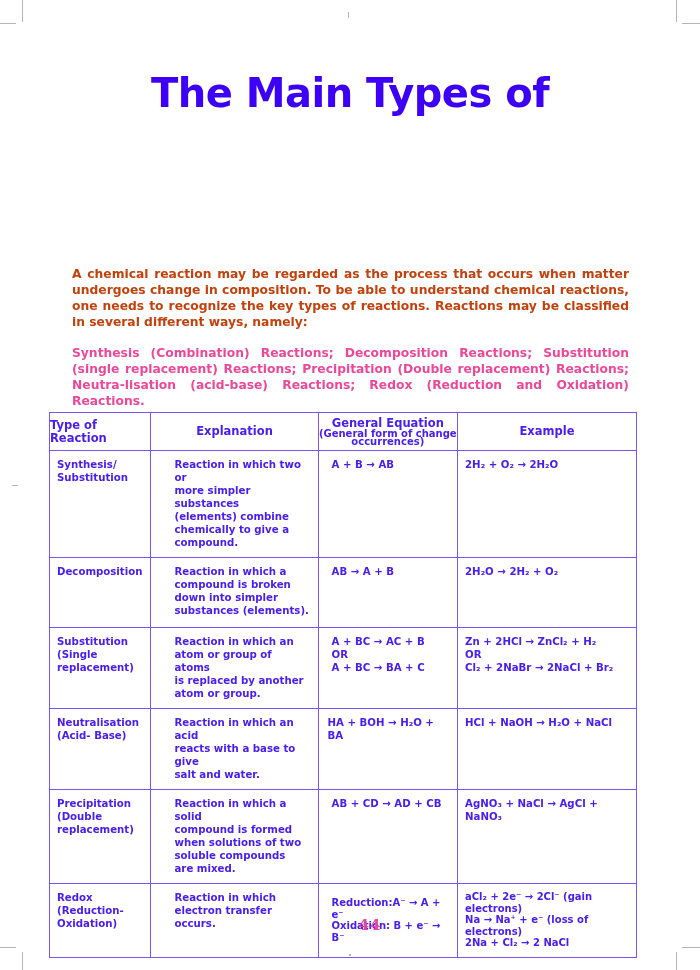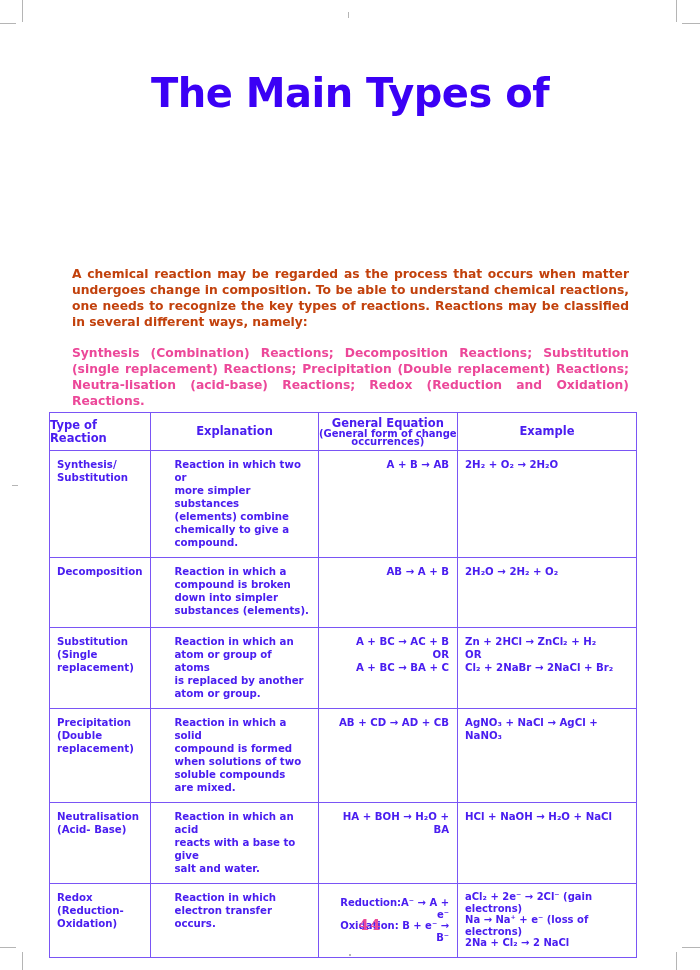--- a/index.html
+++ b/index.html
@@ -18,21 +18,21 @@
              color: #4a1ef0; font-weight: bold; font-size: 10.2px; line-height: 13px; }
   table.rx td, table.rx th { border: 1.5px solid #7a55f5; vertical-align: top; padding: 0; margin-top: 44px; }
   table.rx th { height: 37px; vertical-align: middle; font-size: 11.5px; }
   th .sub { display: block; font-size: 10px; line-height: 8px; font-weight: bold; }
   .c1 { width: 93px; } .c2 { width: 170px; } .c3 { width: 141px; } .c4 { width: 184px; }
   th.c1 { text-align: left; padding-left: 8px; }
   th.c2, th.c3, th.c4 { text-align: center; }
   td .in { padding: 7px 8px 8px 8px; white-space: pre-line; }
   td.c1 .in { padding-left: 7px; }
   td.c2 .in { padding-left: 23px; }
-  td.c3 .in { padding-left: 13px; text-align: right; }
+  td.c3 .in { padding-left: 13px; }
   td.c4 .in { padding-left: 7px; }
   td.c3.tight .in { padding-left: 9px; }
   .small .in { font-size: 10px; line-height: 11.5px; }
   .pageno { position: absolute; top: 916px; left: 0; width: 700px; text-align: center;
             font-family: "DejaVu Serif", serif; font-weight: bold; font-size: 15px; color: #ec4899; letter-spacing: 1px; margin-left: 20px; }
 </style>
 </head>
 <body>
 
 <div class="crop" style="left:22px;top:0;width:1px;height:22px;"></div>
@@ -119,55 +119,55 @@
           <div class="in">A + BC → AC + B
 OR
 A + BC → BA + C</div>
         </td>
       <td class="c4">
           <div class="in">Zn + 2HCl → ZnCl₂ + H₂
 OR
 Cl₂ + 2NaBr → 2NaCl + Br₂</div>
         </td>
     </tr>
+    <tr style="height:59px;">
+      <td class="c1">
+          <div class="in">Neutralisation
+(Acid- Base)</div>
+        </td>
+      <td class="c2">
+          <div class="in">Reaction in which an acid
+reacts with a base to give
+salt and water.</div>
+        </td>
+      <td class="c3 tight">
+          <div class="in">HA + BOH → H₂O + BA</div>
+        </td>
+      <td class="c4">
+          <div class="in">HCl + NaOH → H₂O + NaCl</div>
+        </td>
+    </tr>
     <tr style="height:87px;">
       <td class="c1">
           <div class="in">Precipitation
 (Double
 replacement)</div>
         </td>
       <td class="c2">
           <div class="in">Reaction in which a solid
 compound is formed
 when solutions of two
 soluble compounds
 are mixed.</div>
         </td>
       <td class="c3">
           <div class="in">AB + CD → AD + CB</div>
         </td>
       <td class="c4">
           <div class="in">AgNO₃ + NaCl → AgCl + NaNO₃</div>
-        </td>
-    </tr>
-    <tr style="height:59px;">
-      <td class="c1">
-          <div class="in">Neutralisation
-(Acid- Base)</div>
-        </td>
-      <td class="c2">
-          <div class="in">Reaction in which an acid
-reacts with a base to give
-salt and water.</div>
-        </td>
-      <td class="c3 tight">
-          <div class="in">HA + BOH → H₂O + BA</div>
-        </td>
-      <td class="c4">
-          <div class="in">HCl + NaOH → H₂O + NaCl</div>
         </td>
     </tr>
     <tr style="height:58px;">
       <td class="c1">
           <div class="in">Redox
 (Reduction-
 Oxidation)</div>
         </td>
       <td class="c2">
           <div class="in">Reaction in which

